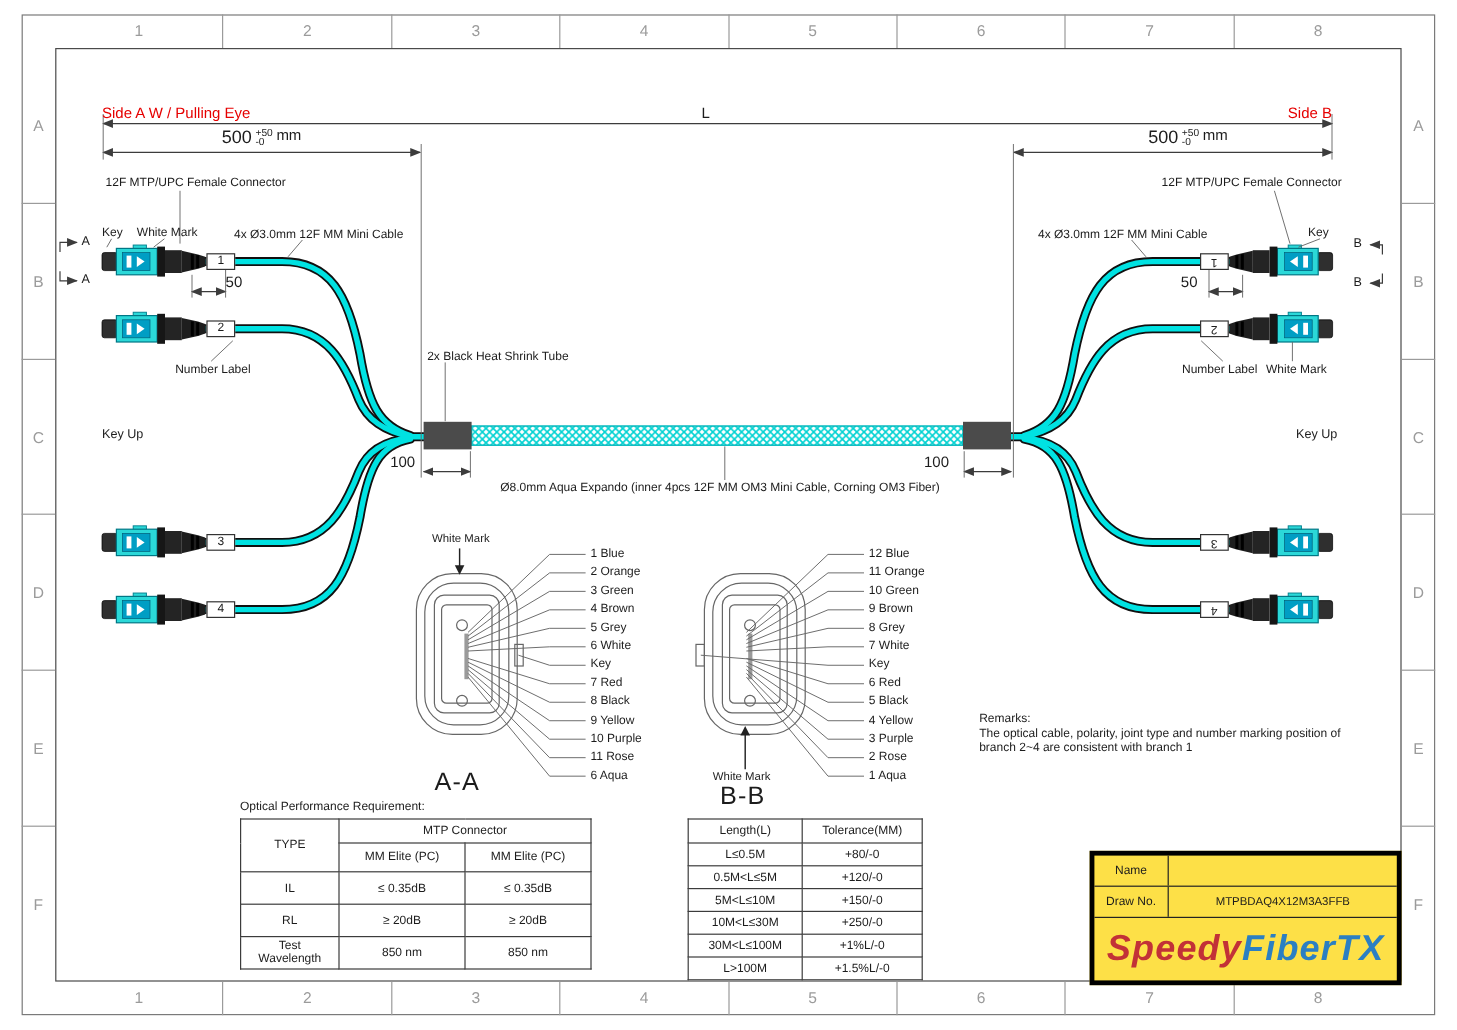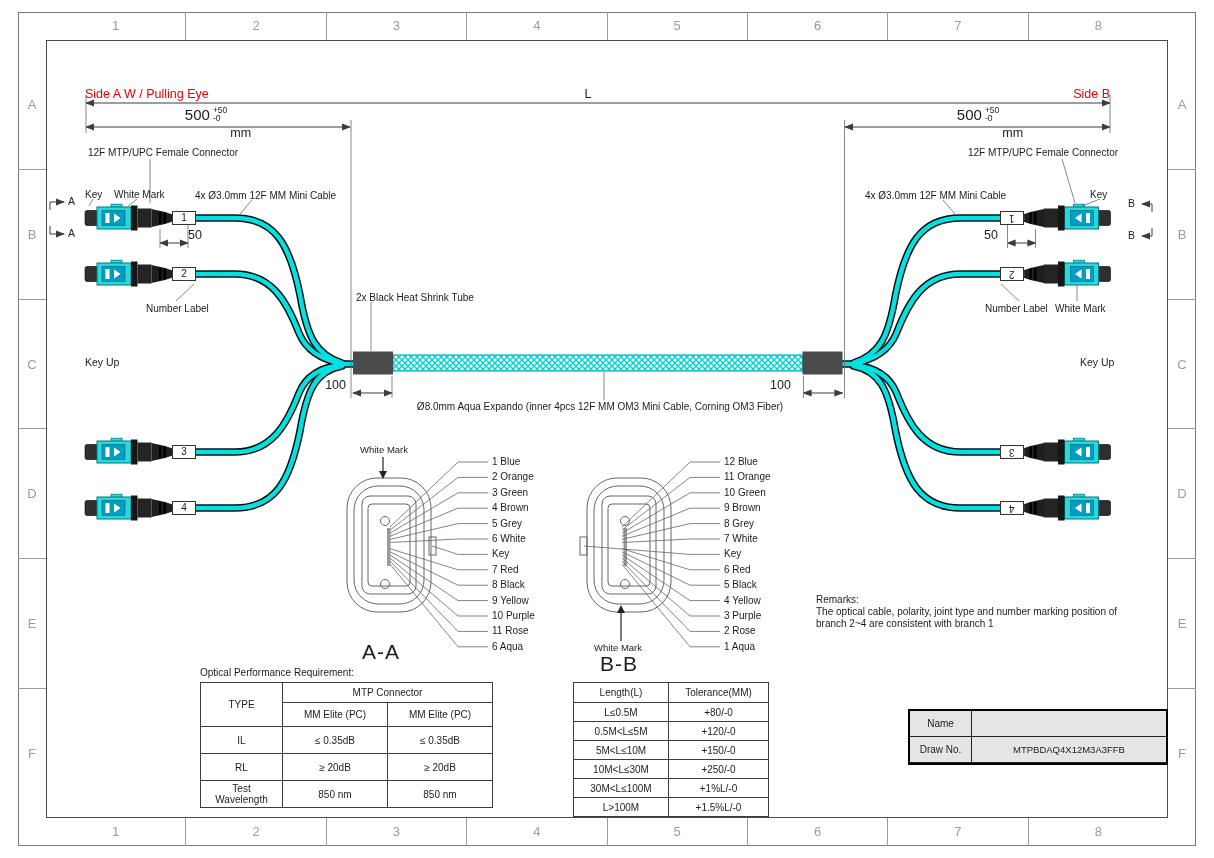--- a/index.html
+++ b/index.html
@@ -13,32 +13,32 @@
   .zcol { position: absolute; top: 40px; width: 28px; height: 778px; display: flex; flex-direction: column; color: #9b9b9b; font-size: 13px; }
   .zcol > div { flex: 1; display: flex; align-items: center; justify-content: center; border-top: 1px solid #9b9b9b; }
   .zcol > div:first-child { border-top: none; }
   svg.linework { position: absolute; left: 0; top: 0; pointer-events: none; }
   .lbl { position: absolute; font-size: 10px; white-space: nowrap; }
   .sm { font-size: 9.5px; }
   .red { color: #E60000; font-size: 12.5px; }
   .dimnum { position: absolute; font-size: 12.5px; white-space: nowrap; }
   .dim500 { position: absolute; display: flex; align-items: flex-start; font-size: 15px; white-space: nowrap; }
   .dim500 .tol { display: flex; flex-direction: column; font-size: 8.5px; line-height: 8px; margin: 0 3px 0 3px; }
-  .dim500 .unit { font-size: 12.5px; margin-top: 20px; }
+  .dim500 .unit { font-size: 12.5px; }
   .numbox { position: absolute; width: 24px; height: 14px; border: 1px solid #333; background: #fff; font-size: 10px; line-height: 12px; text-align: center; z-index: 5; }
   .flip { display: inline-block; transform: rotate(180deg); }
   .seclet { position: absolute; font-size: 10.5px; }
   .fiber-list { position: absolute; font-size: 10px; }
   .fiber-list div { height: 15.4px; line-height: 15.4px; white-space: nowrap; }
   .sec-title { position: absolute; font-size: 21px; letter-spacing: 1px; }
   .keyup { position: absolute; font-size: 10.5px; }
   .remarks { position: absolute; font-size: 10px; line-height: 12px; white-space: nowrap; }
   table.dt { border-collapse: collapse; position: absolute; font-size: 10px; text-align: center; color: #1c1c1c; background: #fff; }
   table.dt td { border: 1px solid #3c3c3c; padding: 0 4px; }
-  .tb { position: absolute; left: 908px; top: 709px; width: 260px; border: 2px solid #000000; background: #e5e5e5; font-size: 10px; }
+  .tb { position: absolute; left: 908px; top: 709px; width: 260px; border: 4px solid #000000; background: #fde047; font-size: 10px; }
   .tb .row { display: flex; border-bottom: 1px solid #222; }
   .tb .cell-l { width: 62px; border-right: 1px solid #222; display: flex; align-items: center; justify-content: center; height: 25px; }
   .tb .cell-v { flex: 1; display: flex; align-items: center; justify-content: center; height: 25px; font-size: 9.5px; }
   .tb .logorow { height: 52px; display: flex; align-items: center; justify-content: center; }
   .logo { font-style: italic; font-weight: bold; font-size: 30px; letter-spacing: 1px; white-space: nowrap; }
   .logo .p1 { color: #C23137; }
   .logo .p2 { color: #2B7FC2; }
   .ctr { text-align: center; }
 </style>
 </head>
@@ -414,15 +414,18 @@
     </table>
 
   <div class="tb">
     <div class="row">
       <div class="cell-l">Name</div>
     </div>
     <div class="row">
       <div class="cell-l">Draw No.</div>
       <div class="cell-v">MTPBDAQ4X12M3A3FFB</div>
     </div>
+    <div class="logorow">
+      <div class="logo"><span class="p1">Speedy</span><span class="p2">FiberTX</span></div>
+    </div>
   </div>
 
 </div>
 
 </body></html>

